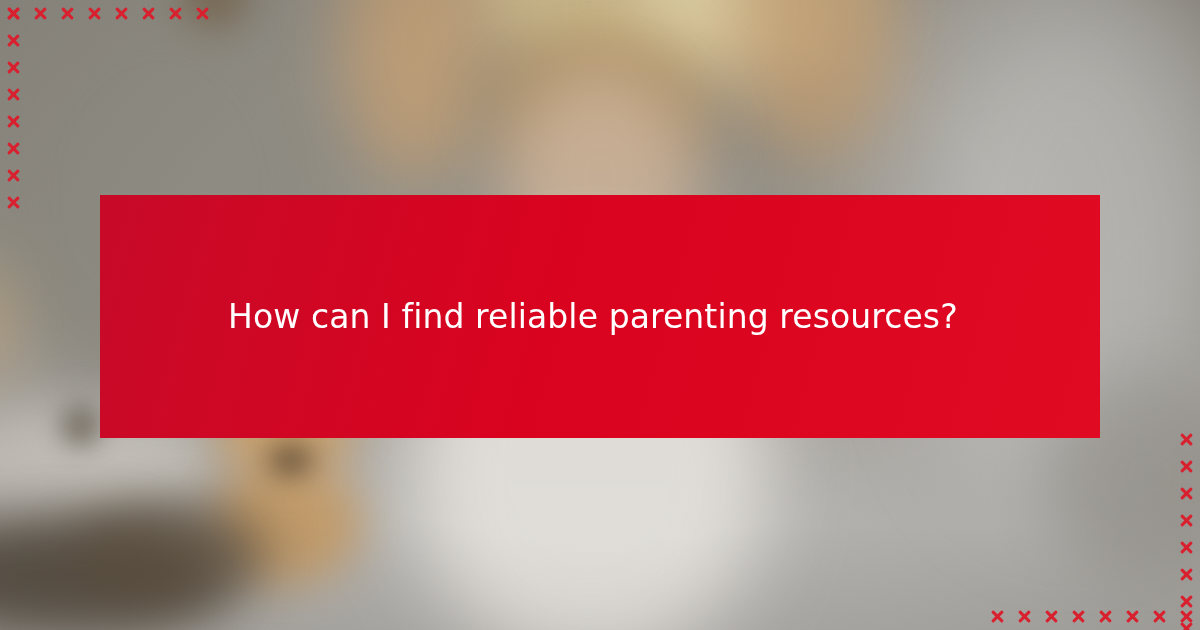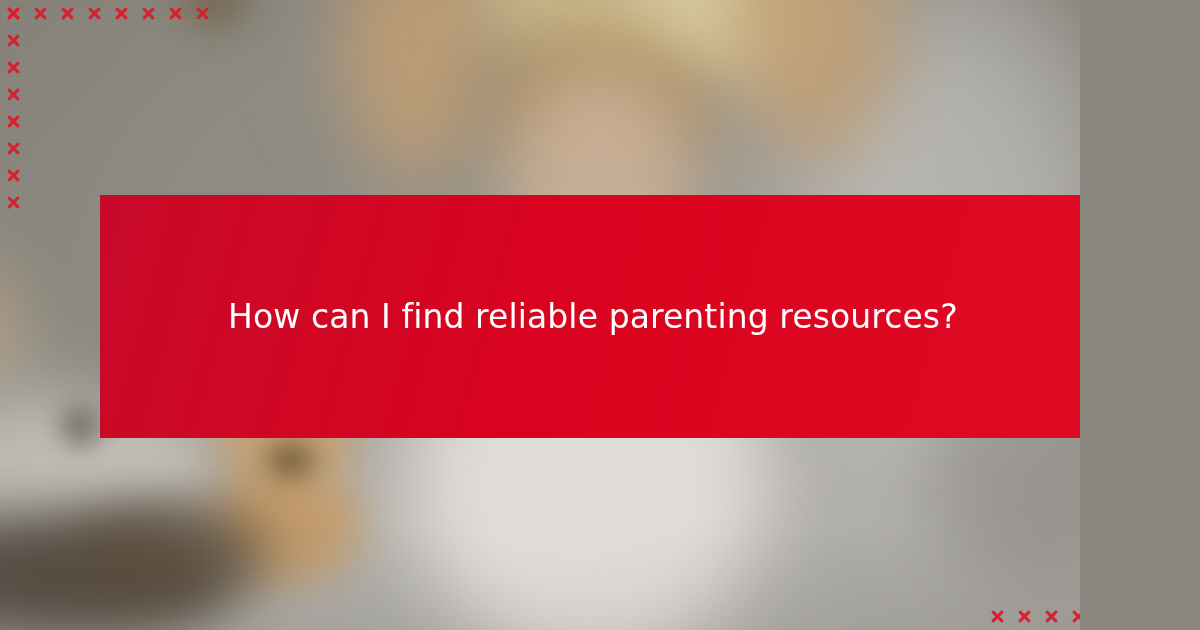--- a/index.html
+++ b/index.html
@@ -2,21 +2,21 @@
 <html><head>
 <meta charset="utf-8">
 <style>
   html, body {
     margin: 0;
     padding: 0;
     background: #8b8880;
   }
   #stage {
     position: relative;
-    width: 1080px;
+    width: 1200px;
     height: 630px;
     overflow: hidden;
     font-family: "DejaVu Sans", "Liberation Sans", sans-serif;
     background: #8b8880;
   }
 
   
   .bg-photo {
     position: absolute;
     inset: -60px;

